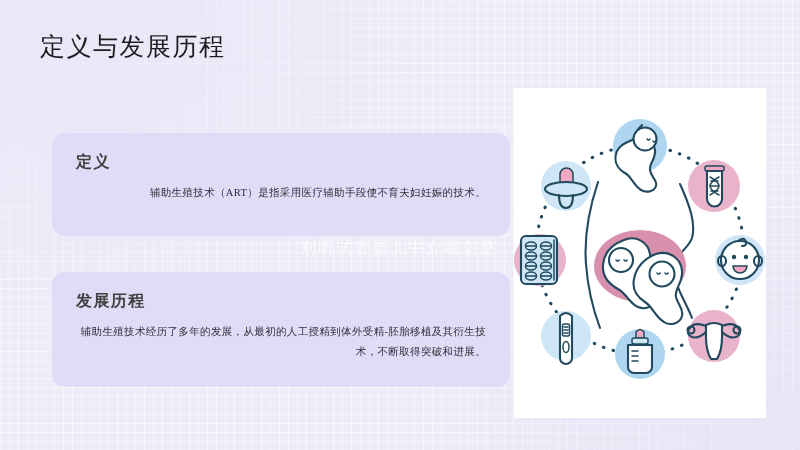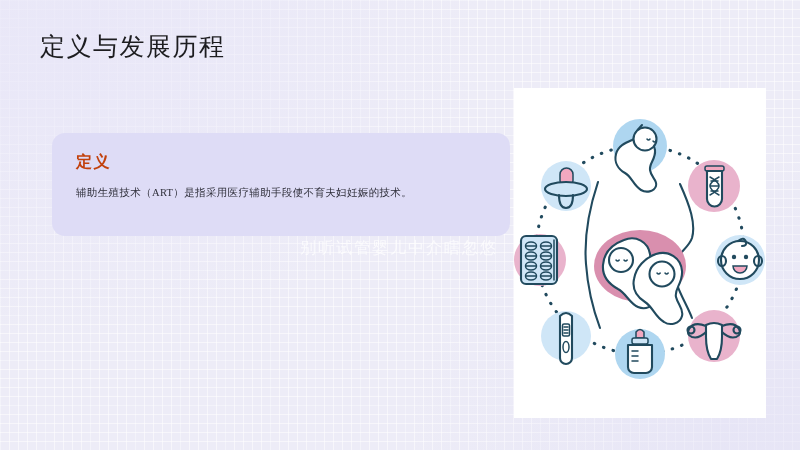--- a/index.html
+++ b/index.html
@@ -44,29 +44,30 @@
     left:52px; width:458px;
     background:#dedcf6;
     border-radius:13px;
     padding:19px 24px 18px 24px;
   }
   #card-definition { top:133px; height:103px; }
   #card-history    { top:272px; height:115px; }
 
   .card-heading {
     font-size:16px; line-height:20px;
-    color:#c2410c; font-weight:700;
+    color:#404040; font-weight:700;
     letter-spacing:1.4px;
     margin-bottom:11px;
     font-family:"Liberation Serif","DejaVu Serif",serif;
   }
   .card-body {
     font-size:10.5px; line-height:20px;
     color:#2f2f3a; letter-spacing:0.35px;
     font-family:"Liberation Serif","DejaVu Serif",serif;
+    text-align:right;
   }
 
   
   #watermark {
     position:absolute; left:300px; top:238px;
     font-size:16px; letter-spacing:2px;
     color:rgba(255,255,255,0.72);
     white-space:nowrap;
     pointer-events:none;
     font-family:"Liberation Sans","DejaVu Sans",sans-serif;
@@ -87,20 +88,24 @@
 <div id="slide">
   <div id="wash"></div>
 
   <h1 id="page-title">定义与发展历程</h1>
 
   <div class="card" id="card-definition">
     <div class="card-heading">定义</div>
     <div class="card-body">辅助生殖技术（ART）是指采用医疗辅助手段使不育夫妇妊娠的技术。</div>
   </div>
 
+  <div class="card" id="card-history">
+    <div class="card-heading">发展历程</div>
+    <div class="card-body">辅助生殖技术经历了多年的发展，从最初的人工授精到体外受精-胚胎移植及其衍生技术，不断取得突破和进展。</div>
+  </div>
 
   <div id="watermark">别听试管婴儿中介瞎忽悠</div>
 
   <div id="illustration-panel">
     <svg id="illustration-svg" viewBox="0 0 252 330" xmlns="http://www.w3.org/2000/svg">
       <defs>
         <style>
           .ol { fill:none; stroke:#214a5e; stroke-width:2.1; stroke-linecap:round; stroke-linejoin:round; }
           .olt { fill:none; stroke:#214a5e; stroke-width:1.5; stroke-linecap:round; stroke-linejoin:round; }
           .wf { fill:#ffffff; }

